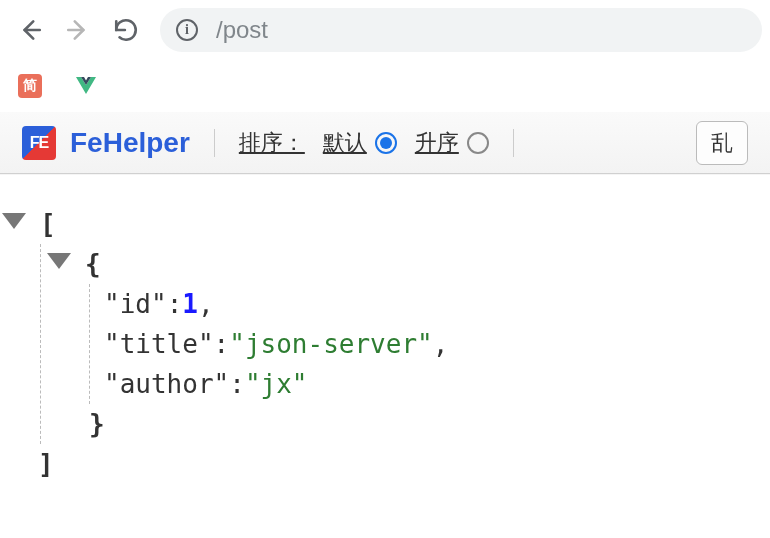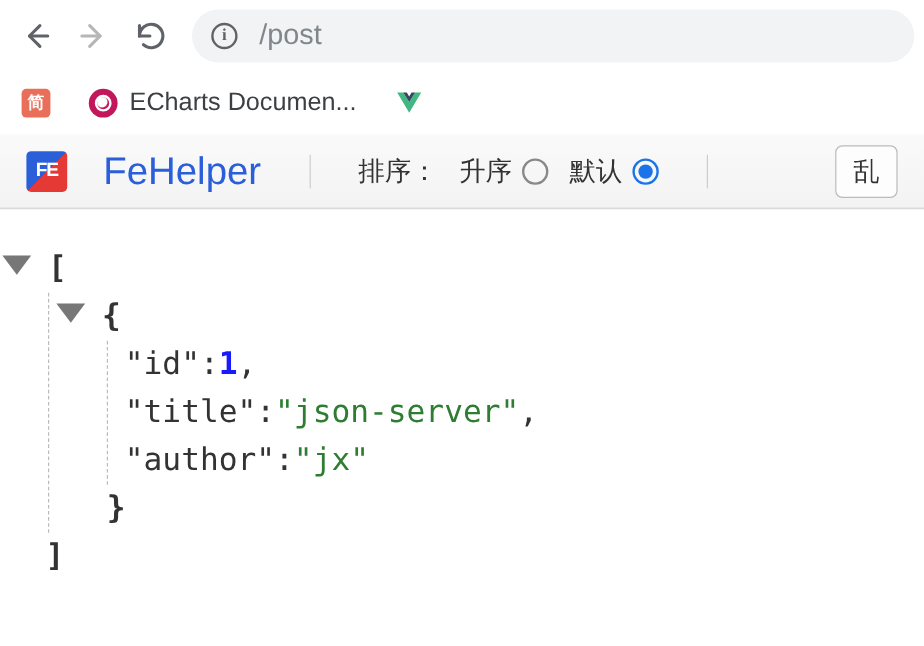--- a/index.html
+++ b/index.html
@@ -82,38 +82,38 @@
     border:2px solid #fff;
   }
   .fav-vue { width:24px; height:24px; }
 
   
   .fehelper-bar {
     display: flex;
     align-items: center;
     height: 62px;
     padding: 0 22px;
-    gap: 30px;
+    gap: 14px;
     border-bottom: 1px solid #d0d0d0;
     background: linear-gradient(#fafafa, #f3f3f3);
     box-shadow: 0 1px 0 rgba(0,0,0,0.04);
     font-size: 22px;
     color: #333;
   }
   .fe-logo {
     width: 34px; height: 34px;
     background: linear-gradient(135deg,#2b5fd9 50%,#e53935 50%);
     color: #fff; font-weight: bold;
     border-radius: 4px;
     display:flex; align-items:center; justify-content:center;
     font-size: 16px; letter-spacing: -1px;
   }
-  .fe-title { color: #2b5fd9; font-size: 32px; font-weight: 400; }
+  .fe-title { color: #2b5fd9; font-size: 28px; font-weight: 700; }
   .vsep { width:1px; height:28px; background:#ccc; margin: 0 10px;}
-  .sort-group { display:flex; align-items:flex-end; gap: 18px; }
+  .sort-group { display:flex; align-items:flex-end; gap: 18px; text-decoration: underline; }
   .radio { display:flex; align-items:center; gap:8px; cursor:pointer; }
   .radio .dot {
     width:22px; height:22px; border:2px solid #888; border-radius:50%;
     position:relative;
   }
   .radio.checked .dot { border-color:#1a73e8; }
   .radio.checked .dot::after{
     content:""; position:absolute; inset:3px; border-radius:50%; background:#1a73e8;
   }
   .fe-btn {
@@ -179,43 +179,39 @@
     <span class="info-icon">i</span>
       <span class="addr-path">/post</span>
   </div>
 </div>
 
 <div class="bookmarks">
   <div class="bm">
     <span class="favicon fav-jian">简</span>
   </div>
   <div class="bm">
-    <span class="fav-echarts"></span>
-    <span>ECharts Documen...</span>
-  </div>
-  <div class="bm">
     <svg class="fav-vue" viewBox="0 0 24 24">
       <path d="M2 3 L12 20 L22 3 L17 3 L12 11 L7 3 Z" fill="#41b883"></path>
       <path d="M7 3 L12 11 L17 3 L14 3 L12 6.5 L10 3 Z" fill="#35495e"></path>
     </svg>
   </div>
 </div>
 
 <div class="fehelper-bar">
   <span class="fe-logo">FE</span>
   <span class="fe-title">FeHelper</span>
   <span class="vsep"></span>
   <div class="sort-group">
     <span>排序：</span>
+    <label class="radio checked">
+      <span>默认</span>
+      <span class="dot"></span>
+    </label>
     <label class="radio">
       <span>升序</span>
-      <span class="dot"></span>
-    </label>
-    <label class="radio checked">
-      <span>默认</span>
       <span class="dot"></span>
     </label>
   </div>
   <span class="vsep"></span>
   <button class="fe-btn">乱</button>
 </div>
 
 <div class="json-view">
   <div class="jline" style="padding-left:2px;">
     <span class="caret" style="margin-right:14px;"></span>

